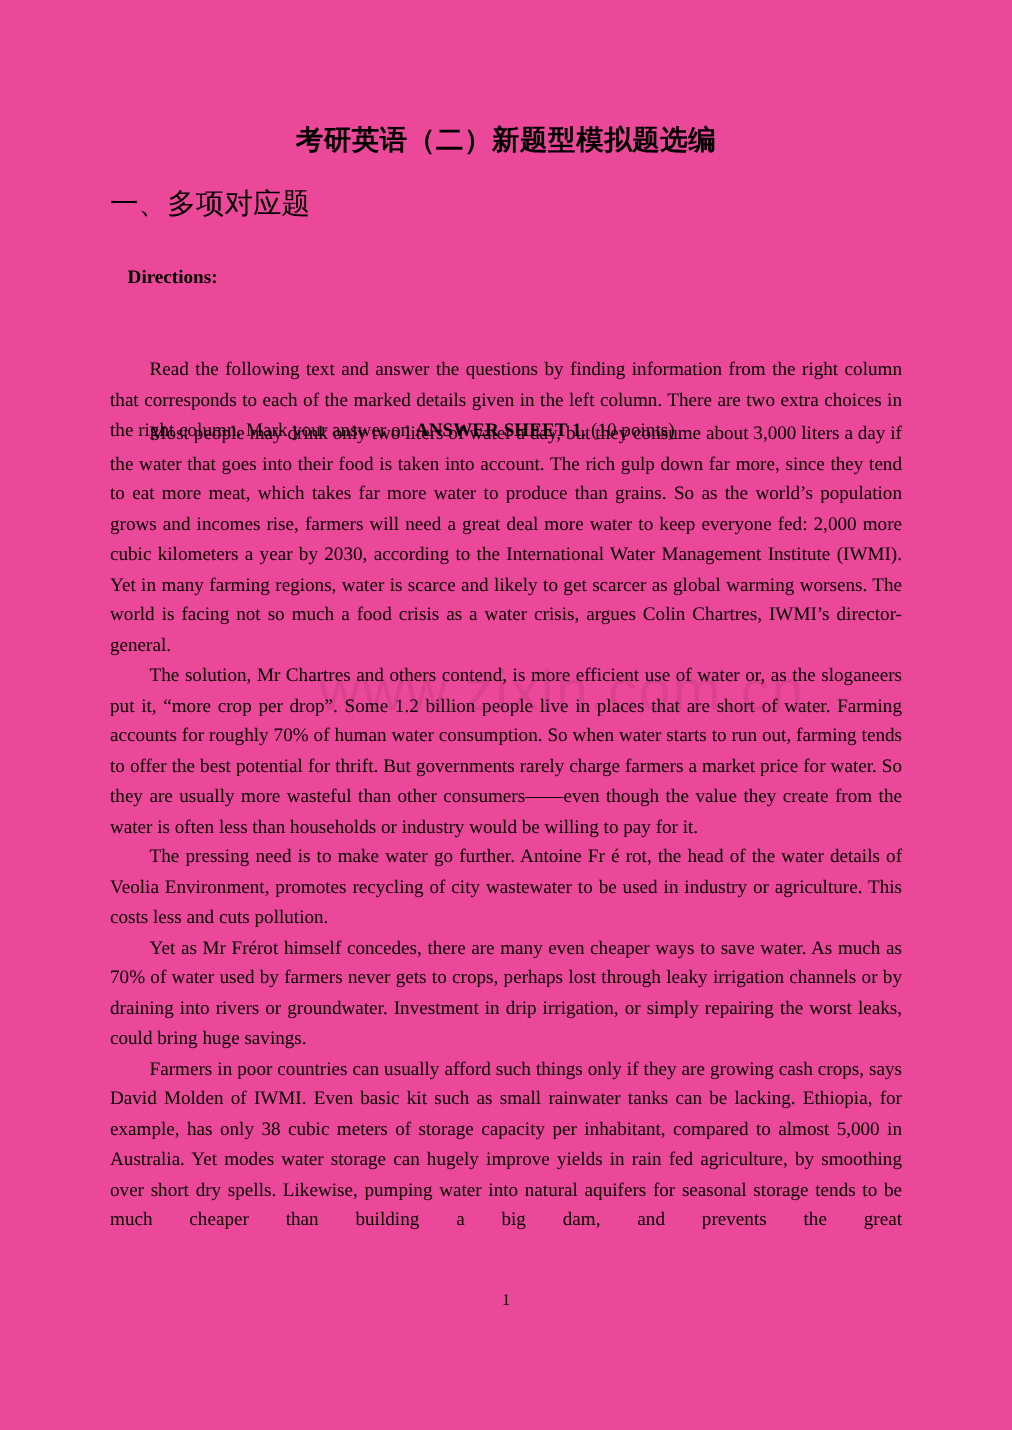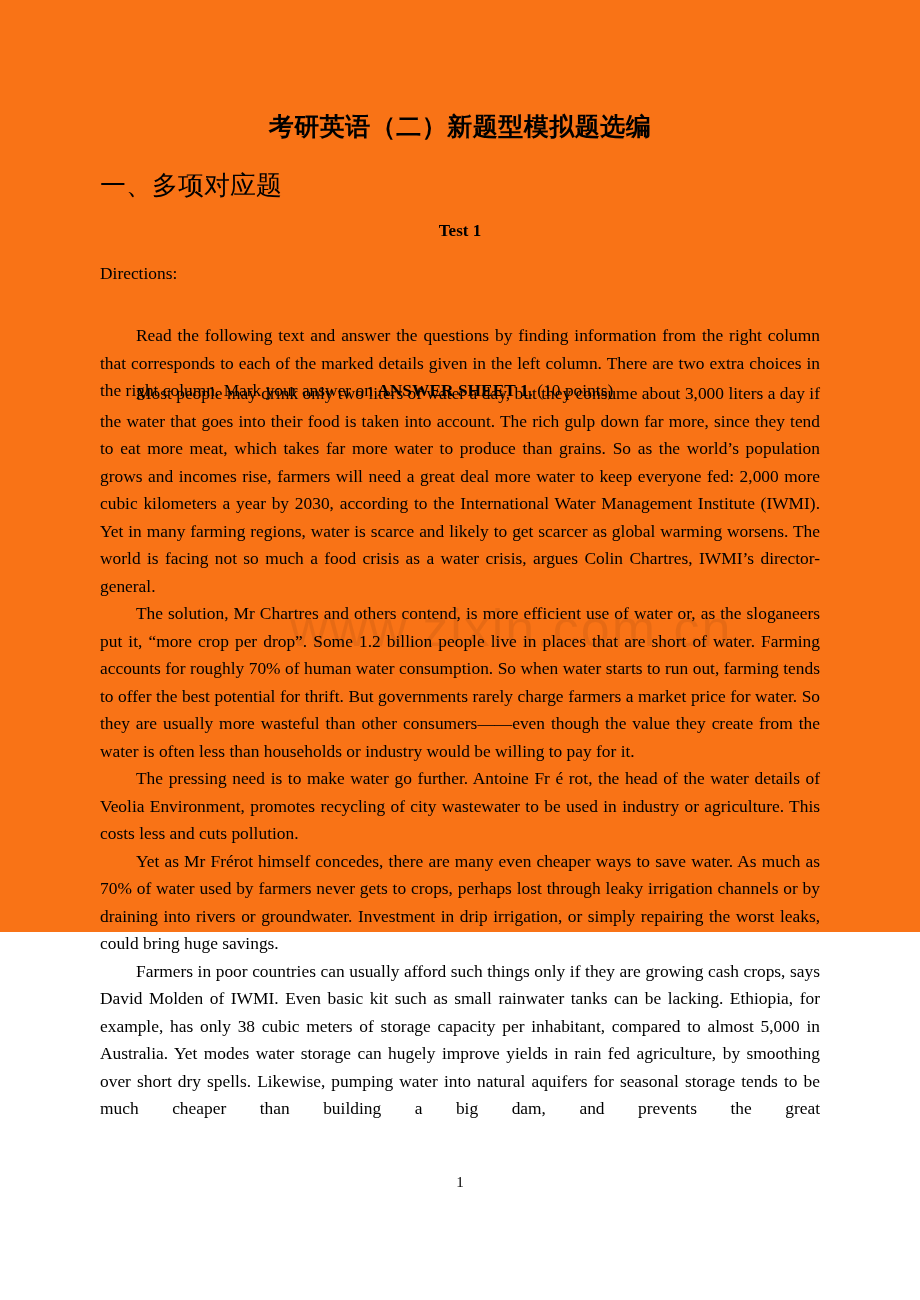--- a/index.html
+++ b/index.html
@@ -1,56 +1,55 @@
 <!DOCTYPE html>
 <html><head>
   <meta charset="utf-8">
   <style>
     html, body { margin: 0; padding: 0; background: #ffffff; }
     body { width: 920px; height: 1300px; position: relative; overflow: hidden; }
-    .page { position: absolute; left: 0; top: 0; width: 920px; height: 932px; background: #f97316; color: #000; }
+    .page { position: absolute; left: 0; top: 0; width: 920px; height: 1300px; background: #ec4899; color: #000; }
     .title {
       position: absolute; left: 0; width: 920px; top: 110px; text-align: center;
       font-family: "DejaVu Sans", sans-serif; font-weight: bold; font-size: 25px; letter-spacing: 0.5px;
     }
     .section {
       position: absolute; left: 100px; top: 168px;
       font-family: "DejaVu Sans", sans-serif; font-size: 26px;
     }
     .test-heading {
       position: absolute; left: 0; width: 920px; top: 221px; text-align: center;
       font-family: "Liberation Serif", serif; font-weight: bold; font-size: 17px;
     }
     .body-text {
       position: absolute; left: 100px; width: 720px;
       font-family: "Liberation Serif", serif; font-size: 17.4px; line-height: 27.5px;
       text-align: justify;
     }
-    .directions-label { top: 260px; font-weight: normal; }
+    .directions-label { top: 238px; font-weight: bold; margin-left: 16px; }
     .directions-text { top: 278px; margin-top: 44px; }
     .passage { top: 380px; }
     .body-text p { margin: 0; text-indent: 36px; text-align: justify; }
     b { font-weight: bold; }
     .watermark {
       position: absolute; left: 290px; top: 598px; width: 420px;
       font-family: "Liberation Sans", sans-serif; font-size: 52px; color: rgba(0,0,0,0.07);
       letter-spacing: 2px; pointer-events: none;
     }
     .page-number {
       position: absolute; left: 0; width: 920px; top: 1174px; text-align: center;
       font-family: "Liberation Serif", serif; font-size: 15px;
     }
   </style>
 </head>
 <body>
 
 <div class="page">
   <div class="title">考研英语（二）新题型模拟题选编</div>
   <div class="section">一、多项对应题</div>
-  <div class="test-heading">Test 1</div>
 
   <div class="body-text directions-label">
     <span>Directions:</span>
   </div>
 
   <div class="body-text directions-text">
     <p><span>Read the following text and answer the questions by finding information from the right column that corresponds to each of the marked details given in the left column. There are two extra choices in the right column. Mark your answer on </span><b>ANSWER SHEET 1</b><span>. (10 points)</span></p>
   </div>
 
   <div class="watermark">www.zixin.com.cn</div>

